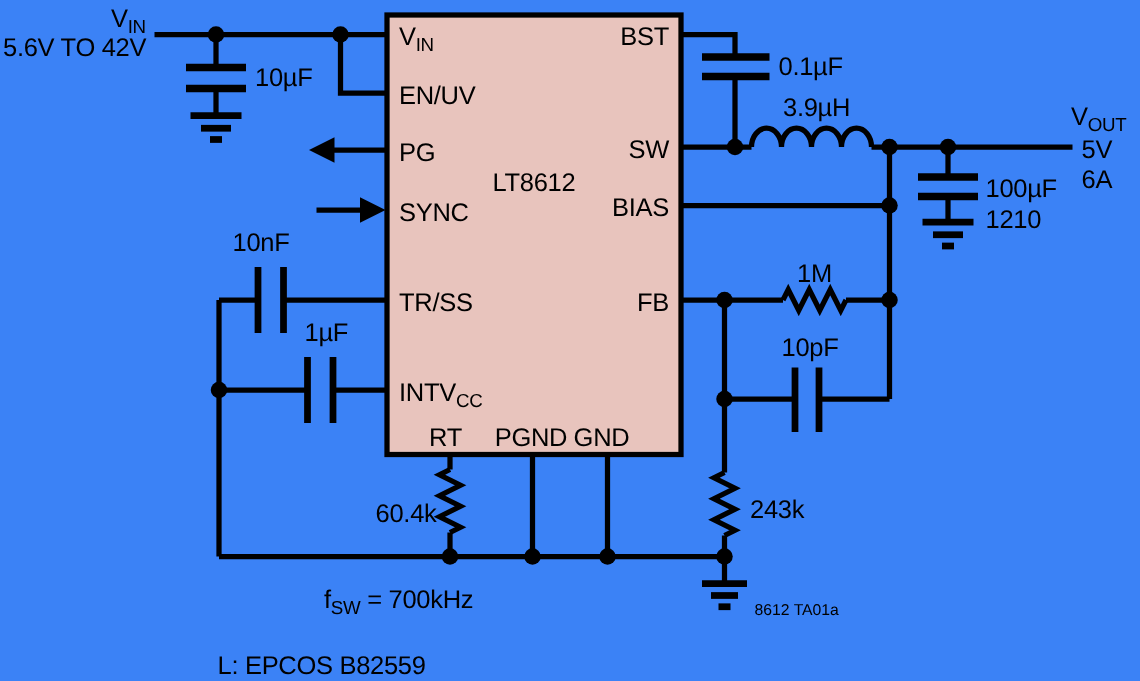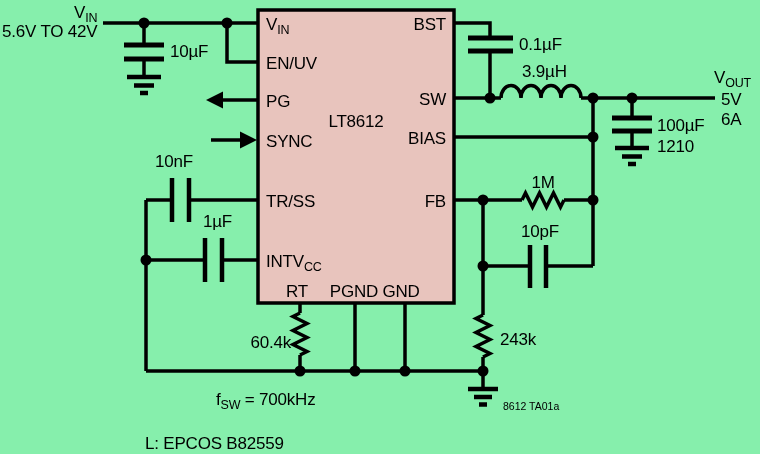--- a/index.html
+++ b/index.html
@@ -1,16 +1,16 @@
 <!DOCTYPE html>
 <html><head>
 <meta charset="utf-8">
 <style>
   html,body{margin:0;padding:0;background:#ffffff;}
-  #canvas{position:relative;width:760px;height:454px;background:#86efac;overflow:hidden;}
+  #canvas{position:relative;width:760px;height:454px;background:#3b82f6;overflow:hidden;}
   svg text{font-family:"Liberation Sans","DejaVu Sans",sans-serif;font-size:17px;fill:#000;letter-spacing:-0.2px;}
   svg .sub{font-size:12.5px;}
   svg .tiny{font-size:10.5px;letter-spacing:0;}
   .w{stroke:#000;stroke-width:3.5;fill:none;stroke-linecap:butt;}
   .plate{stroke:#000;stroke-width:5;fill:none;}
   .gbar{stroke:#000;stroke-width:4.5;fill:none;}
   .dot{fill:#000;stroke:none;}
   .arrow{fill:#000;stroke:none;}
 </style>
 </head>

